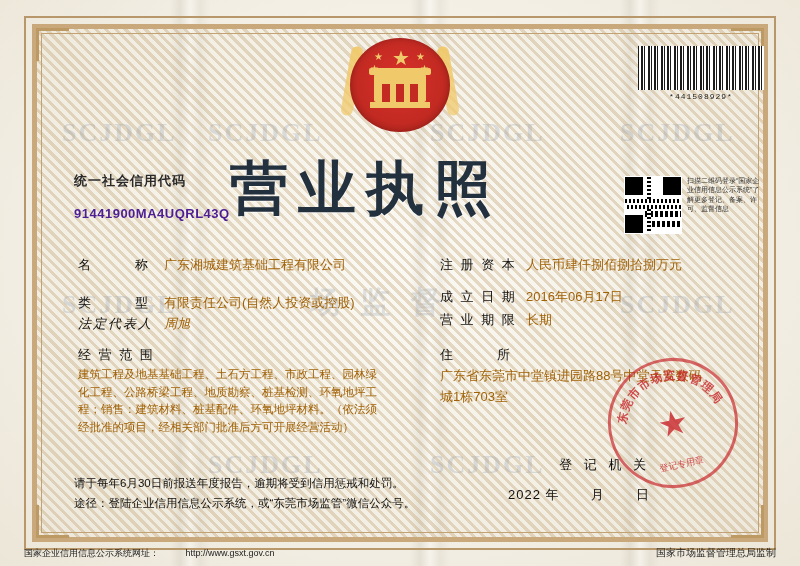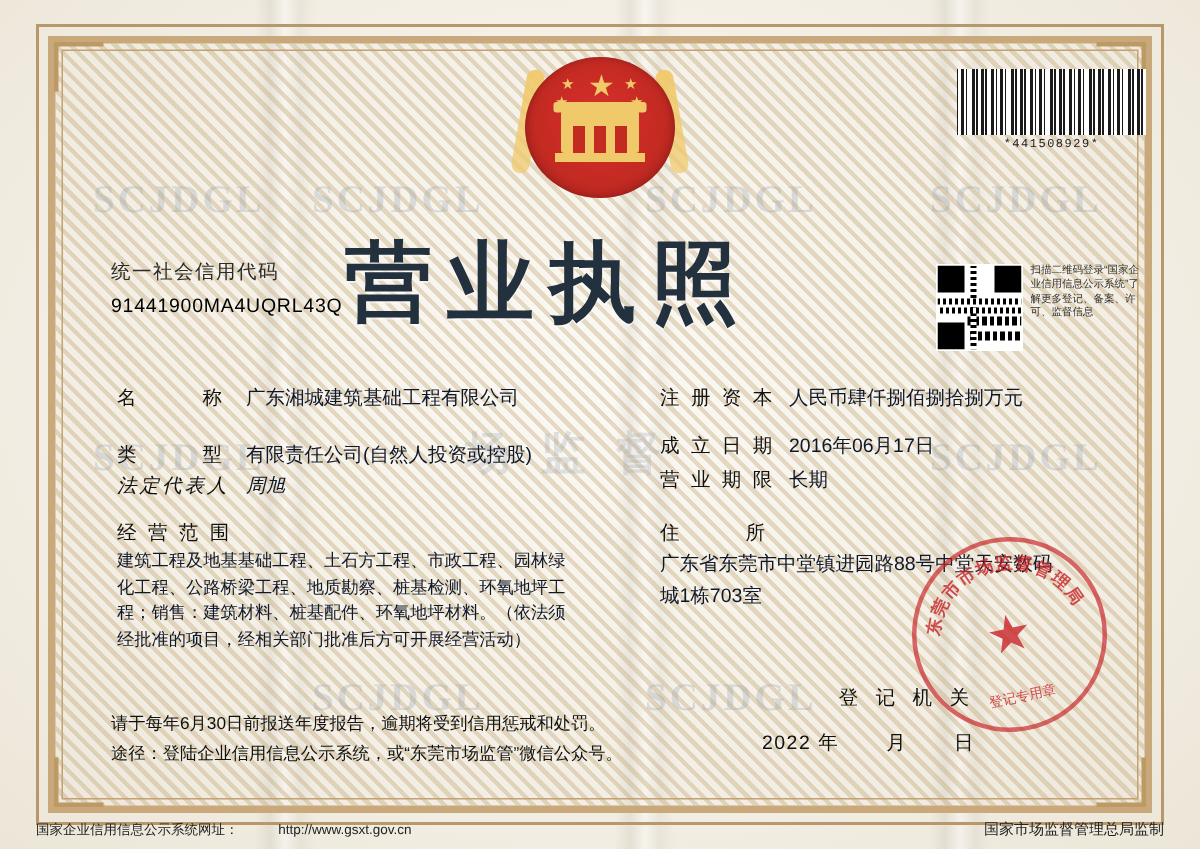--- a/index.html
+++ b/index.html
@@ -192,32 +192,33 @@
     letter-spacing: 10px;
     color: #23313f;
     text-shadow: 0 1px 0 rgba(255,255,255,0.6);
   }
 
   
   .code-block {
     position: absolute;
     left: 74px; top: 172px;
     color: #222;
+    font-weight: bold;
   }
   .code-block .lbl {
     font-size: 13px;
     letter-spacing: 1px;
     color: #2a2a2a;
   }
   .code-block .val {
     font-family: "Liberation Sans", sans-serif;
     font-size: 13px;
-    margin-top: 6px;
+    margin-top: 16px;
     letter-spacing: 0.5px;
-    color: #000000;
+    color: #4c1d95;
   }
 
   
   .qr-wrap {
     position: absolute;
     right: 36px; top: 176px;
     width: 140px;
     display: flex;
     gap: 5px;
   }
@@ -260,21 +261,21 @@
     display: inline-block;
     width: 86px;
     letter-spacing: 6px;
     color: #111;
     vertical-align: top;
     font-weight: normal;
   }
   .field .k.w4 { letter-spacing: 2px; }
   .field .v {
     display: inline-block;
-    color: #0f172a;
+    color: #a16207;
     vertical-align: top;
     max-width: 270px;
   }
   .field .v.small {
     font-size: 11.5px;
     line-height: 1.55;
     max-width: 300px;
   }
 
   

